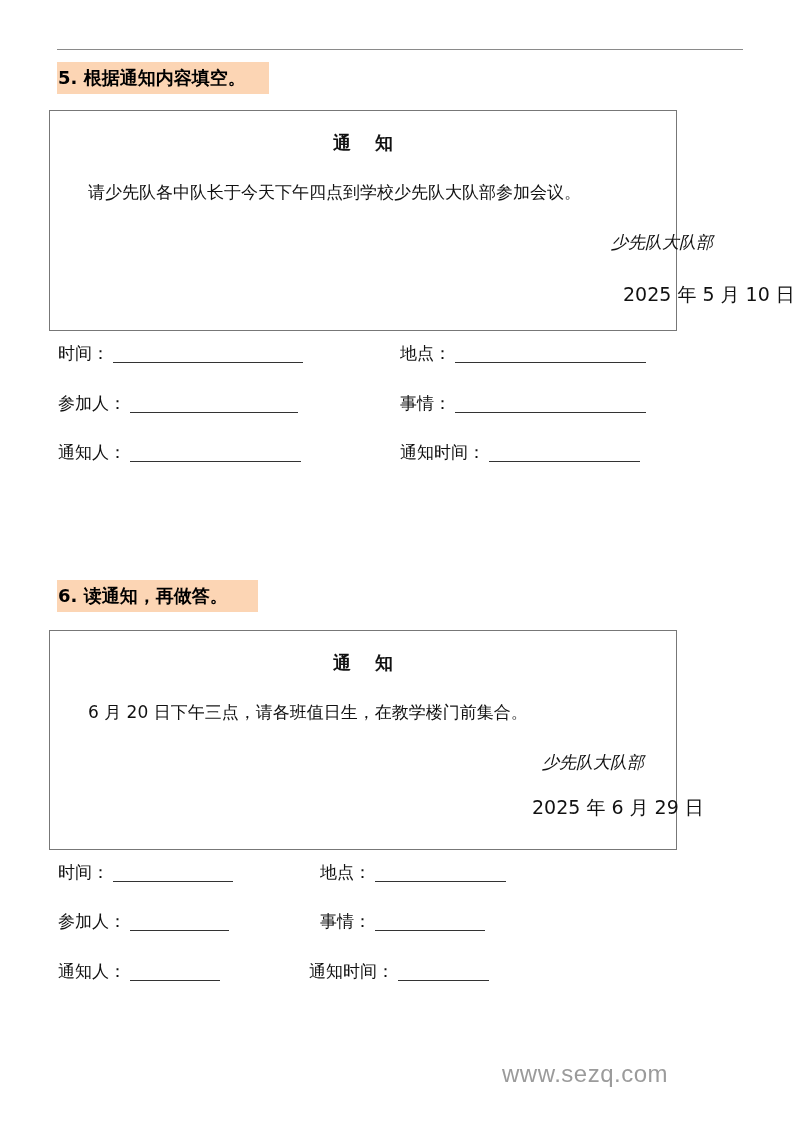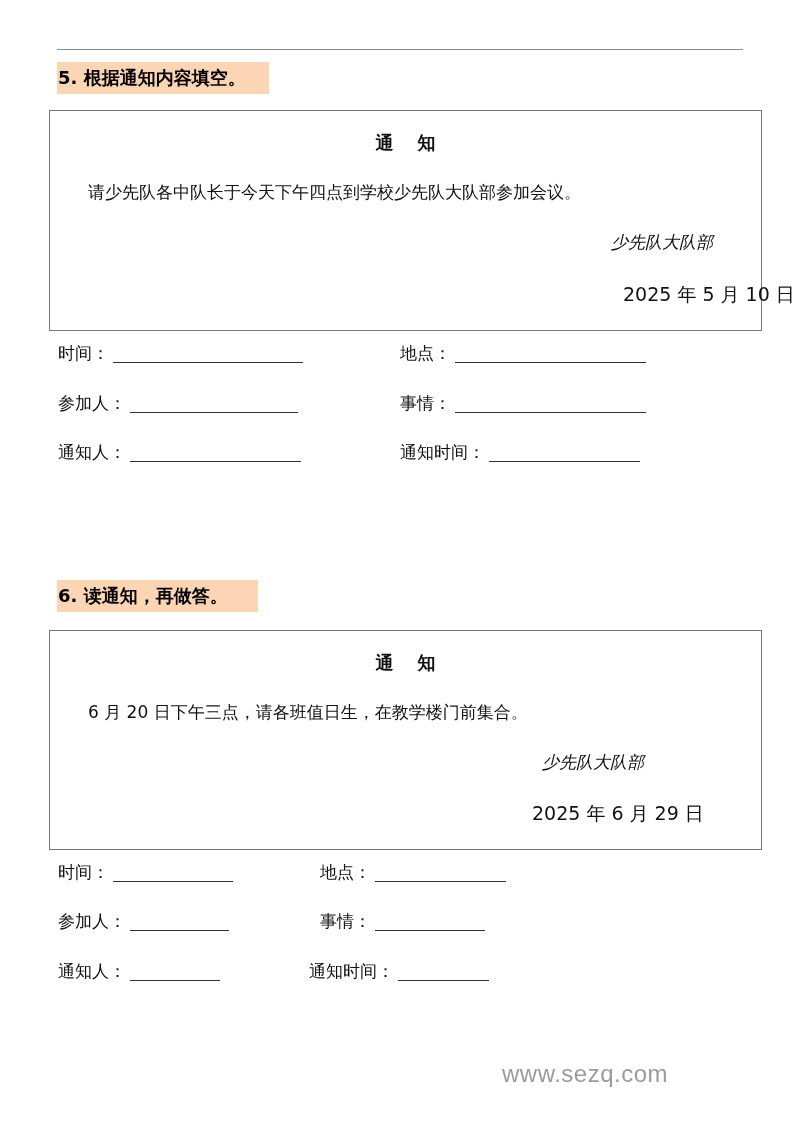--- a/index.html
+++ b/index.html
@@ -33,21 +33,21 @@
       padding: 0 10px 0 1px;
       white-space: nowrap;
       color: #000;
     }
     #h5 { left: 57px; top: 62px; width: 201px; }
     #h6 { left: 57px; top: 580px; width: 190px; }
 
     .notice-box {
       position: absolute;
       left: 49px;
-      width: 713px;
+      width: 628px;
       border: 1px solid #777777;
       box-sizing: border-box;
       background: #fff;
     }
     #box5 { top: 110px; height: 221px; }
     #box6 { top: 630px; height: 220px; }
 
     .notice-title {
       position: absolute;
       left: 0;
@@ -73,21 +73,21 @@
       font-style: italic;
     }
     .notice-date {
       position: absolute;
       font-size: 19px;
       white-space: nowrap;
     }
     #box5 .notice-sign { left: 561px; top: 120px; }
     #box5 .notice-date { left: 573px; top: 171px; }
     #box6 .notice-sign { left: 492px; top: 120px; }
-    #box6 .notice-date { left: 482px; top: 170px; }
+    #box6 .notice-date { left: 482px; top: 164px; }
 
     .field {
       position: absolute;
       font-size: 17px;
       white-space: nowrap;
       display: flex;
       align-items: center;
     }
     .field .blank {
       display: inline-block;

